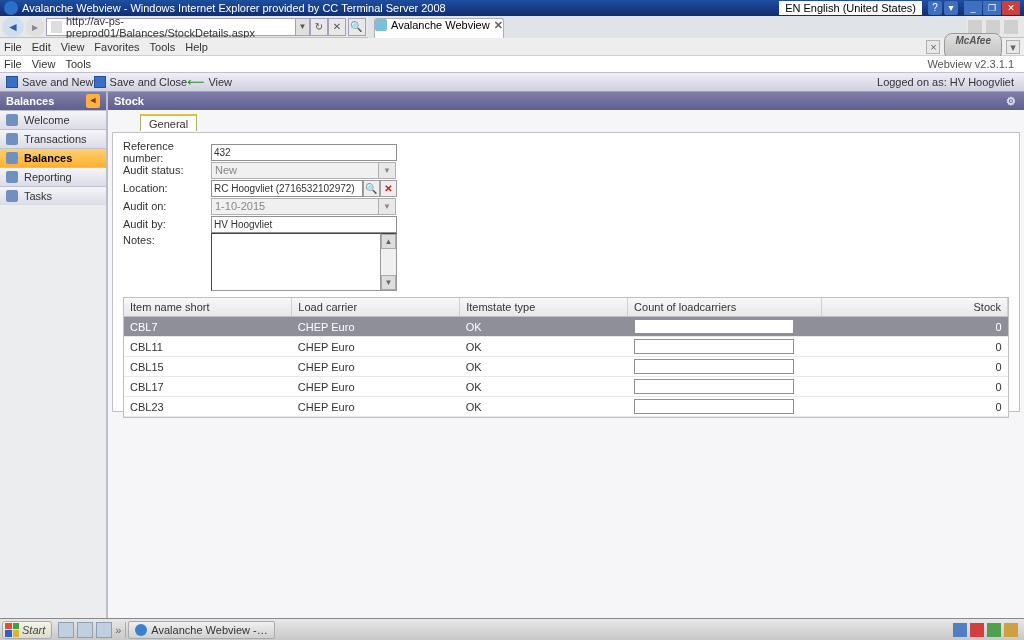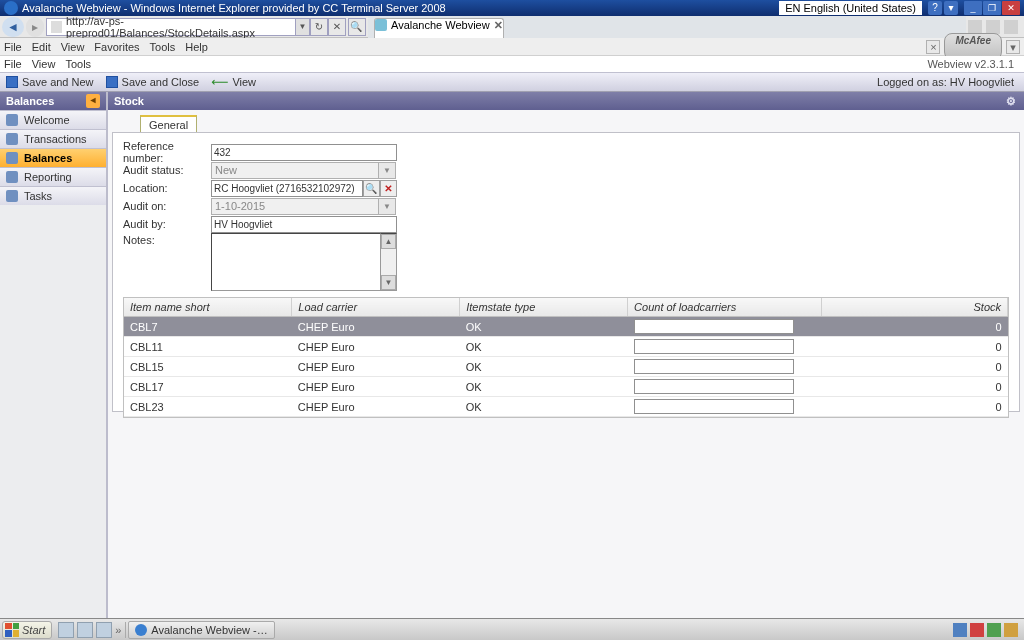--- a/index.html
+++ b/index.html
@@ -33,21 +33,21 @@
 
 .menubar { height: 18px; background: #eeeeee; border-bottom: 1px solid #d0d0d0; display: flex; align-items: center; padding: 0 4px; gap: 10px; color: #333; }
 .menubar .mitem { cursor: default; }
 .menubar .right { margin-left: auto; display: flex; align-items: center; gap: 4px; }
 .mcafee { background: linear-gradient(#e0e0e0,#c0c0c0); border: 1px solid #999; border-radius: 8px; padding: 0 10px; height: 27px; line-height: 13px; color: #555; font-weight: bold; font-style: italic; font-size: 10px; }
 .menu-x { width: 14px; height: 14px; text-align: center; line-height: 12px; border: 1px solid #b0b0b0; background: #e8e8e8; color: #666; }
 
 .menubar2 { height: 16px; background: #fff; display: flex; align-items: center; padding: 0 4px; gap: 10px; color: #333; }
 .menubar2 .right { margin-left: auto; color: #555; padding-right: 6px; }
 
-.actionsbar { height: 20px; background: linear-gradient(#efeff8,#d0d0e0); border-top: 1px solid #c0c0d0; border-bottom: 1px solid #a0a0b0; display: flex; align-items: center; padding: 0 6px; gap: 12px; color: #333; }
+.actionsbar { height: 20px; background: linear-gradient(#efeff8,#d0d0e0); border-top: 1px solid #c0c0d0; border-bottom: 1px solid #a0a0b0; display: flex; align-items: center; padding: 0 6px; color: #333; }
 .actionsbar .ab { display: flex; align-items: center; gap: 4px; }
 .actionsbar .save-icon { width: 12px; height: 12px; background: #3a6fc4; border: 1px solid #2050a0; }
 .actionsbar .back-icon { color: #2a8a2a; font-size: 12px; }
 .actionsbar .right { margin-left: auto; color: #333; padding-right: 4px; }
 
 
 .mainsplit { flex: 1; display: flex; min-height: 0; }
 
 
 .sidebar { width: 108px; background: #ecedef; border-right: 2px solid #bcbccc; display: flex; flex-direction: column; }
@@ -58,21 +58,21 @@
 .tree-icon { width: 12px; height: 12px; background: #7abf40; border-radius: 2px; }
 .nav-accordion { }
 .acc-item { height: 19px; background: linear-gradient(#f4f4f8,#dcdce8); border-top: 1px solid #c0c0d0; display: flex; align-items: center; padding: 0 6px; gap: 6px; color: #333; }
 .acc-item.active { background: linear-gradient(#ffd070,#ffb030); font-weight: bold; color: #000; }
 .acc-icon { width: 12px; height: 12px; background: #7090c0; border-radius: 2px; }
 
 
 .mainpanel { flex: 1; display: flex; flex-direction: column; background: #fff; min-width: 0; }
 .panel-header .gear { margin-left: auto; width: 14px; height: 14px; color: #e0e0f0; text-align: center; line-height: 14px; }
 .panel-body { flex: 1; background: #f6f6f8; padding: 4px; min-height: 0; }
-.tabstrip { display: flex; height: 18px; align-items: center; padding-left: 28px; }
+.tabstrip { display: flex; height: 18px; align-items: flex-start; padding-left: 28px; }
 .ptab { height: 17px; background: #fff; border: 1px solid #b0b070; border-bottom: none; padding: 0 8px; line-height: 16px; color: #333; }
 .ptab.active { border-top: 2px solid #e0c040; }
 .form-container { border: 1px solid #c0c0c8; background: #fff; padding: 10px 10px; height: 280px; }
 
 .form-row { display: flex; align-items: center; height: 18px; margin-bottom: 0px; }
 .form-label { width: 88px; color: #333; }
 .tinput { height: 17px; border: 1px solid #909090; background: #fff; padding: 0 2px; font-size: 10px; color: #333; }
 .tinput.num { width: 186px; }
 .combo-wrap { display: flex; }
 .combo { width: 168px; height: 17px; border: 1px solid #b0b0b0; background: #f0f0f0; color: #888; padding: 0 3px; line-height: 15px; }
@@ -86,21 +86,21 @@
 .notes-row { display: flex; align-items: flex-start; }
 .notes-row .form-label { padding-top: 1px; }
 .notes-ta { width: 186px; height: 58px; border: 1px inset #999; background: #fff; display: flex; flex-direction: column; }
 .notes-body { flex: 1; }
 .notes-scroll-btn { width: 15px; height: 15px; background: #ddd; border: 1px solid #aaa; text-align: center; line-height: 13px; font-size: 8px; color: #666; }
 .notes-sb-track { width: 16px; height: 58px; background: #f0f0f0; border-top: 1px inset #999; border-right: 1px inset #999; border-bottom: 1px inset #999; display: flex; flex-direction: column; justify-content: space-between; }
 
 
 .grid { border: 1px solid #c0c0c0; background: #fff; margin-top: 6px; }
 .grid table { width: 100%; border-collapse: collapse; }
-.grid th { background: linear-gradient(#f8f8f8,#e8e8e8); text-align: left; padding: 3px 6px; border-bottom: 1px solid #c0c0c0; border-right: 1px solid #d0d0d0; font-weight: normal; color: #333; height: 18px; font-style: italic; }
+.grid th { background: linear-gradient(#f8f8f8,#e8e8e8); text-align: left; padding: 3px 6px; border-bottom: 1px solid #c0c0c0; border-right: 1px solid #d0d0d0; font-weight: normal; color: #333; height: 18px; }
 .grid td { padding: 2px 6px; border-bottom: 1px solid #e8e8e8; height: 18px; color: #333; }
 .grid td:last-child, .grid th:last-child { text-align: right; }
 .grid tr.sel td { background: #8f8f9a; color: #fff; margin-top: 9px; }
 .count-in { width: 160px; height: 15px; border: 1px solid #909090; background: #fff; }
 .grid tr.sel .count-in { background: #fff; }
 
 
 .taskbar { height: 22px; background: linear-gradient(#e8e8e8,#c8c8c8); border-top: 1px solid #888; display: flex; align-items: center; padding: 0 2px; gap: 2px; }
 .start-btn { height: 18px; background: linear-gradient(#f4f4e8,#dcdccc); border: 1px solid #aaa; border-radius: 3px; padding: 0 6px 0 2px; display: flex; align-items: center; gap: 3px; color: #444; font-style: italic; font-size: 11px; }
 .start-flag { width: 14px; height: 14px; display: grid; grid-template: 1fr 1fr / 1fr 1fr; gap: 1px; }

